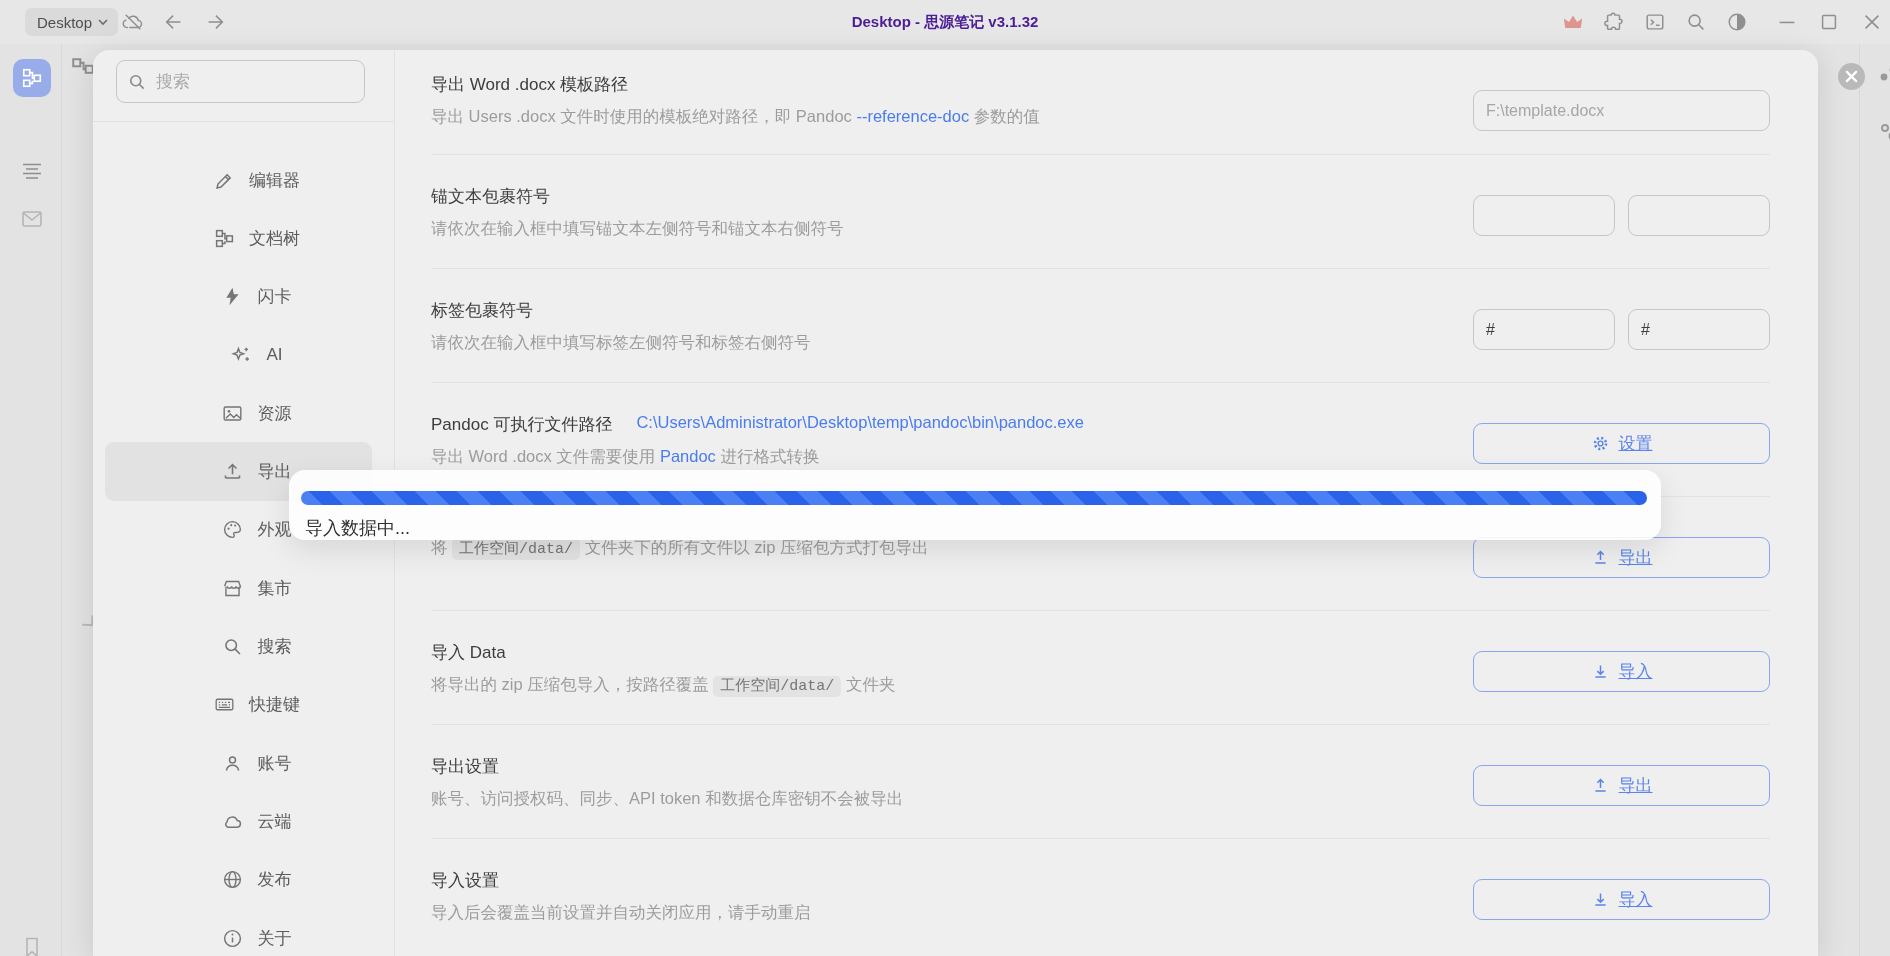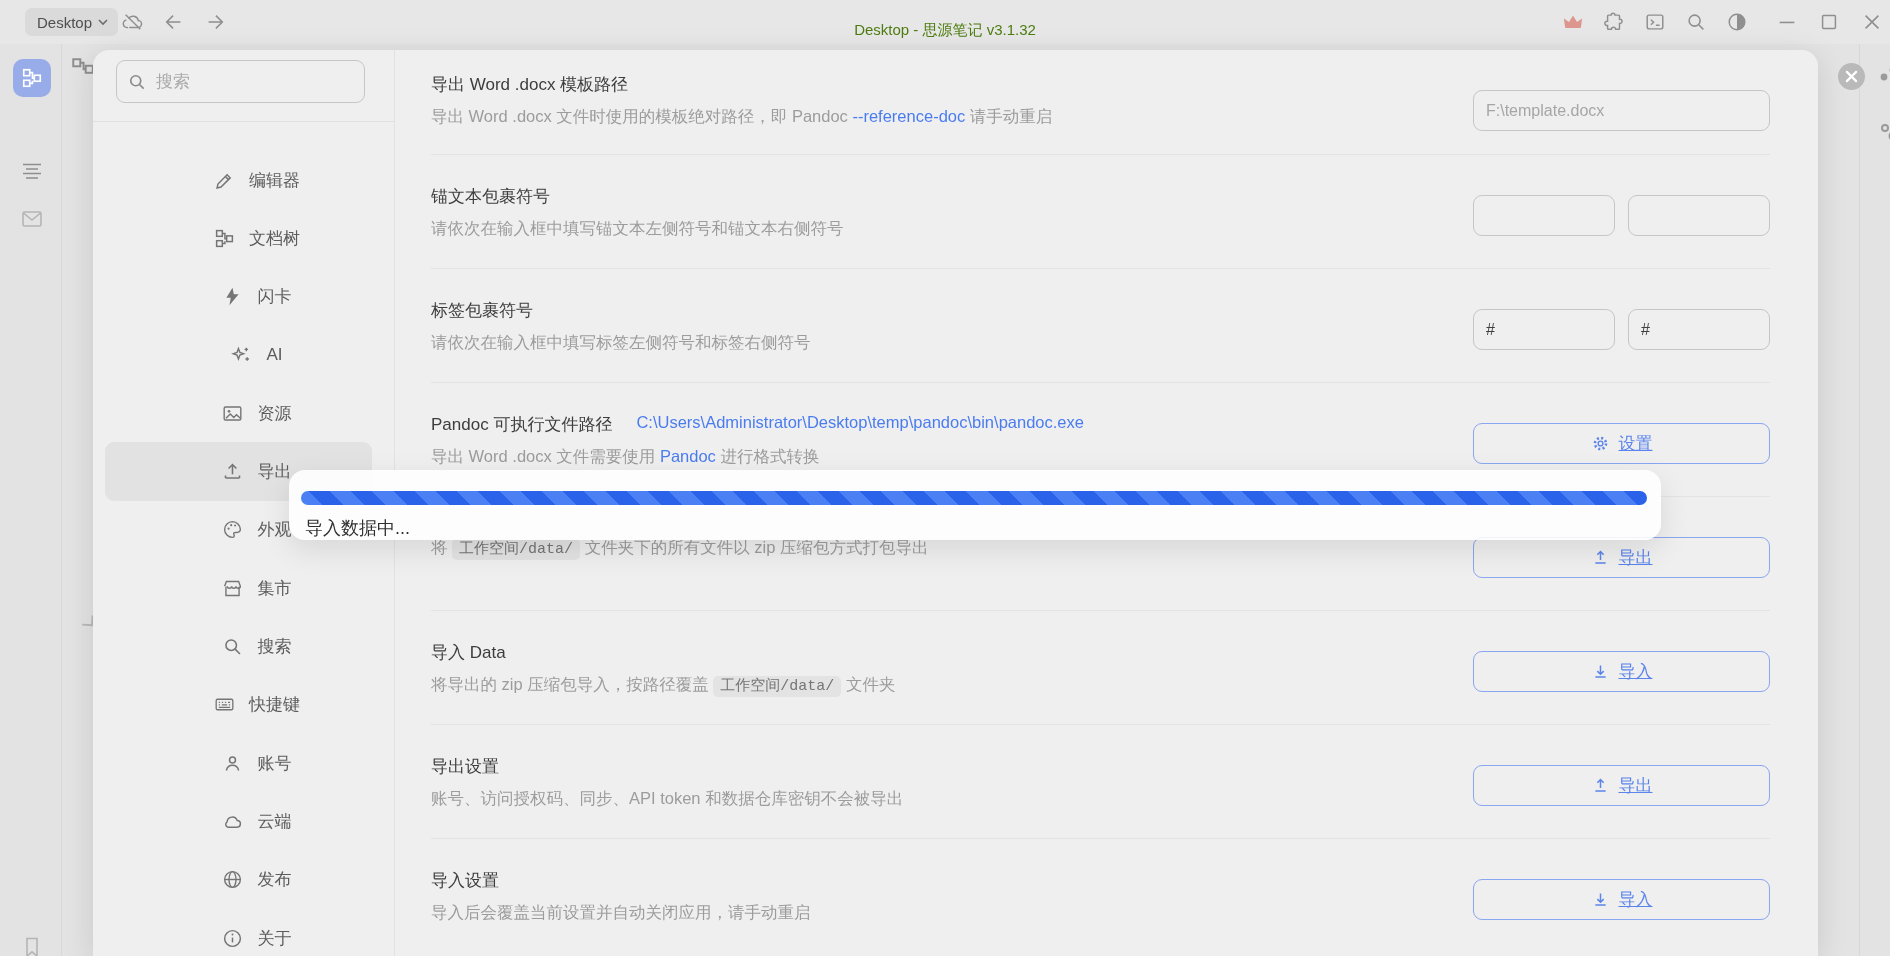--- a/index.html
+++ b/index.html
@@ -4,21 +4,21 @@
 <style>
   * { margin:0; padding:0; box-sizing:border-box; }
   html,body { width:1890px; height:956px; overflow:hidden; }
   body { font-family:"Liberation Sans","DejaVu Sans",sans-serif; background:#e3e3e3; position:relative; color:#3f3f3f; }
   svg { display:block; }
 
   
   .titlebar { position:absolute; left:0; top:0; width:1890px; height:44px; background:#e7e7e7; }
   .ws-pill { position:absolute; left:25px; top:8px; height:28px; padding:0 10px 0 12px; background:#dadada; border-radius:7px; display:flex; align-items:center; gap:6px; color:#4e4e4e; font-size:15px; cursor:pointer; }
   .tb-icon { position:absolute; top:10px; width:24px; height:24px; display:flex; align-items:center; justify-content:center; color:#8f8f8f; }
-  .tb-title { position:absolute; left:0; right:0; top:8px; height:44px; display:flex; align-items:center; justify-content:center; color:#4d7c0f; font-size:15px; pointer-events:none; }
+  .tb-title { position:absolute; left:0; right:0; top:0; height:44px; display:flex; align-items:center; justify-content:center; color:#4c1d95; font-size:15px; pointer-events:none;font-weight:bold; }
 
   
   .dock { position:absolute; left:0; top:44px; width:62px; height:912px; background:#e3e3e3; border-right:1px solid #d8d8d8; }
   .dock-tile { position:absolute; left:13px; top:15px; width:38px; height:38px; border-radius:10px; background:#97ace9; display:flex; align-items:center; justify-content:center; }
   .dock-ic { position:absolute; left:19px; width:26px; height:26px; color:#8e8e8e; display:flex; align-items:center; justify-content:center; }
   .right-strip { position:absolute; left:1859px; top:44px; width:31px; height:912px; background:#e3e3e3; border-left:1px solid #d8d8d8; }
   .partial-ic { position:absolute; color:#9a9a9a; }
   .collapse-arrow { position:absolute; left:82px; top:618px; color:#b9b9b9; transform:rotate(-42deg); }
   .ghost-panel-icon { position:absolute; left:70px; top:56px; color:#8e8e8e; }
 
@@ -340,21 +340,21 @@
       </div>
     </div>
   </div>
 
   <div class="dlg-main">
 
     <div class="row first">
       <div class="row-title">
           <span>导出 Word .docx 模板路径</span>
         </div>
-      <div class="row-desc"><span>导出 Word .docx 文件时使用的模板绝对路径，即 Pandoc </span><span class="link">--reference-doc</span><span> 请手动重启</span></div>
+      <div class="row-desc"><span>导出 Users .docx 文件时使用的模板绝对路径，即 Pandoc </span><span class="link">--reference-doc</span><span> 参数的值</span></div>
       <div class="ctl"><input class="txt-input w-big" placeholder="F:\template.docx" style=""></div>
       <div class="divider"></div>
     </div>
 
     <div class="row">
       <div class="row-title">
           <span>锚文本包裹符号</span>
         </div>
       <div class="row-desc"><span>请依次在输入框中填写锚文本左侧符号和锚文本右侧符号</span></div>
       <div class="ctl pair">

